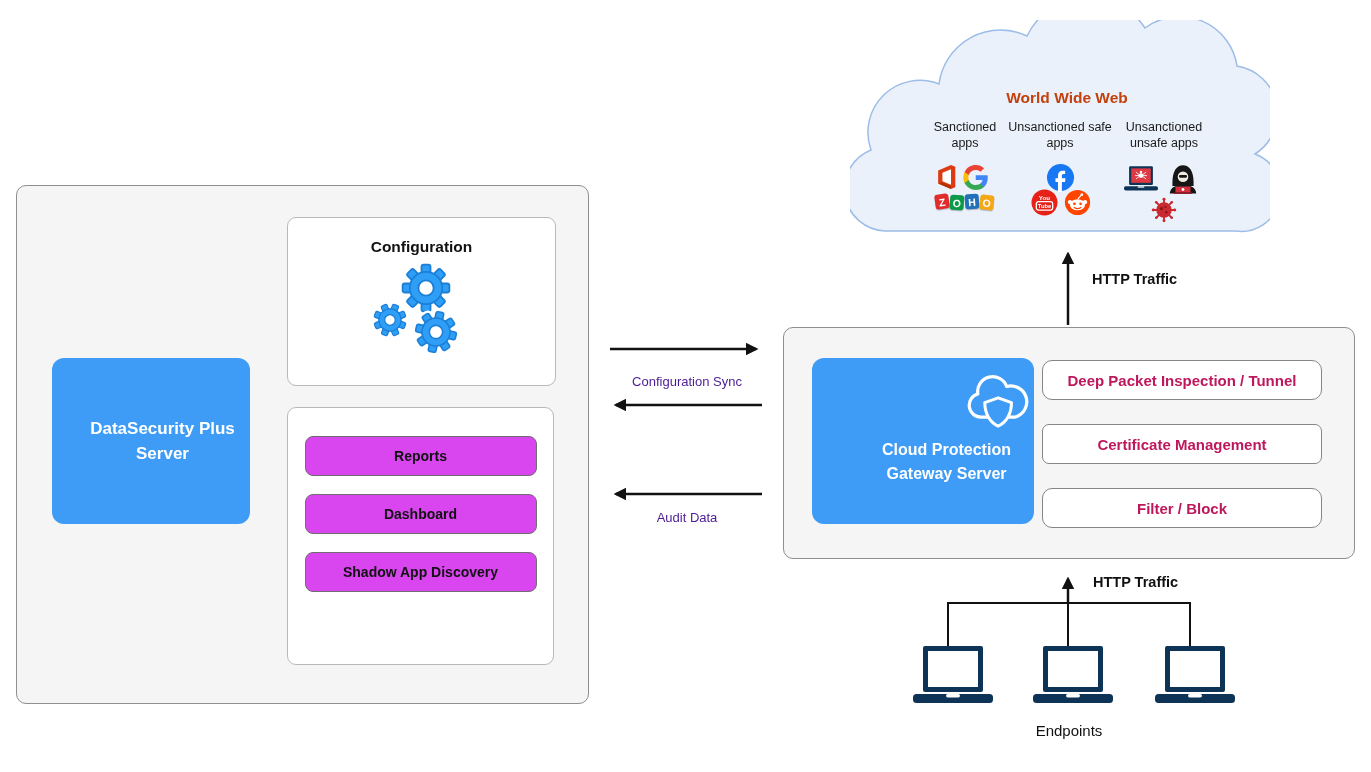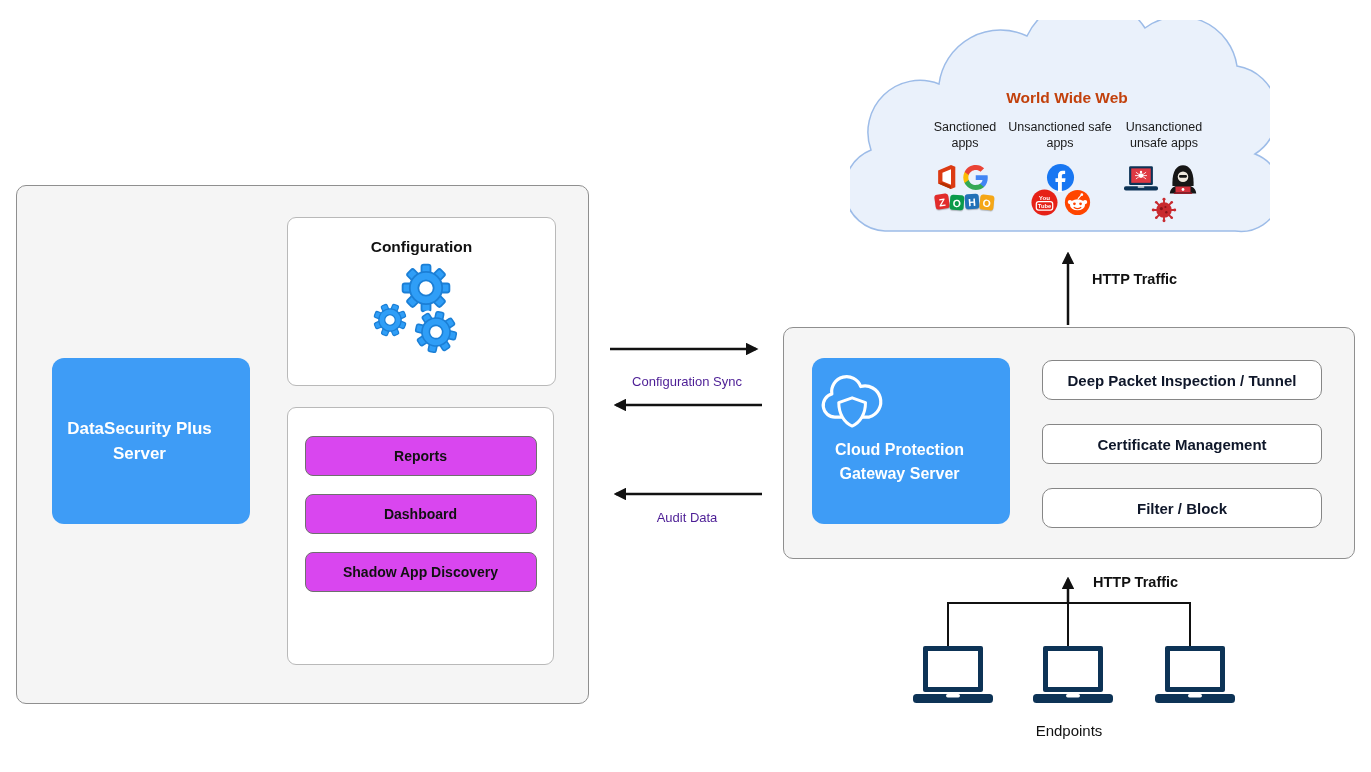--- a/index.html
+++ b/index.html
@@ -4,27 +4,27 @@
 <style>
   html,body{margin:0;padding:0;background:#fff;}
   .canvas{position:relative;width:1371px;height:772px;background:#ffffff;
           font-family:"Liberation Sans",sans-serif;overflow:hidden;}
   .abs{position:absolute;}
   svg{display:block;}
   
   .panel{position:absolute;background:#F5F5F5;border:1.5px solid #8F8F8F;border-radius:10px;}
   .whitebox{position:absolute;background:#fff;border:1px solid #B9B9B9;border-radius:9px;}
   .bluebox{position:absolute;background:#3E9CF6;border-radius:12px;color:#fff;font-weight:bold;
-           display:flex;flex-direction:column;align-items:flex-start;justify-content:center;text-align:center;}
+           display:flex;flex-direction:column;align-items:flex-end;justify-content:center;text-align:center;}
   .bluebox .lbl{line-height:1.5;}
   
   .modbtn{width:230px;height:38px;background:#d946ef;border:1px solid #6F6F6F;border-radius:8px;
           display:flex;align-items:center;justify-content:center;font-weight:bold;font-size:14px;color:#111;}
   .featbtn{position:absolute;width:278px;height:38px;background:#fff;border:1px solid #868686;border-radius:10px;
-           display:flex;align-items:center;justify-content:center;font-weight:bold;font-size:15px;color:#0f172a;}
+           display:flex;align-items:center;justify-content:center;font-weight:bold;font-size:15px;color:#be185d;}
   .linklbl{position:absolute;font-size:13px;color:#4c1d95;text-align:center;}
   .httplbl{position:absolute;font-size:14.5px;font-weight:bold;color:#111;}
   .cloudtitle{position:absolute;font-size:15.5px;font-weight:bold;color:#c2410c;text-align:center;}
   .collbl{position:absolute;font-size:12.5px;color:#1a1a1a;text-align:center;line-height:1.3;}
   .endlbl{position:absolute;font-size:15px;font-weight:normal;color:#111;text-align:center;}
   .cfgtitle{font-size:15.5px;font-weight:bold;color:#111;text-align:center;margin-top:20px;}
   .iconrow{position:absolute;display:flex;align-items:center;}
   
   .zoho{position:absolute;display:flex;}
   .zoho span{width:14px;height:15px;border-radius:3px;color:#fff;font-weight:bold;font-size:10.5px;
@@ -103,21 +103,21 @@
     <div class="modbtn">Reports</div>
     <div class="modbtn">Dashboard</div>
     <div class="modbtn">Shadow App Discovery</div>
   </div>
 
   <div class="linklbl" style="left:612px;top:374px;width:150px;">Configuration Sync</div>
   <div class="linklbl" style="left:612px;top:510px;width:150px;">Audit Data</div>
 
   <div class="panel" style="left:783px;top:327px;width:570px;height:230px;"></div>
 
-  <div class="bluebox" style="left:812px;top:358px;width:198px;height:166px;font-size:16px;justify-content:flex-start;">
+  <div class="bluebox" style="left:812px;top:358px;width:198px;height:166px;font-size:16px;justify-content:flex-start;padding-left:24px;">
     <svg width="76" height="62" viewBox="0 0 64 58" style="margin-top:12px;">
       <path d="M50 44 H18 a11 11 0 0 1 -3 -21.6 A14 14 0 0 1 42 15.5 A11.5 11.5 0 0 1 50 44 Z" fill="none" stroke="#fff" stroke-width="3" stroke-linejoin="round"></path>
       <path d="M34 26 L46.5 30.5 C46.5 41 41.5 49.5 34 52.5 C26.5 49.5 21.5 41 21.5 30.5 Z" fill="#3E9CF6" stroke="#fff" stroke-width="2.8" stroke-linejoin="round"></path>
     </svg>
     <div class="lbl" style="width:175px;margin-top:6px;">Cloud Protection Gateway Server</div>
   </div>
 
   <div class="featbtn" style="left:1042px;top:360px;">Deep Packet Inspection / Tunnel</div>
   <div class="featbtn" style="left:1042px;top:424px;border-radius:7px;">Certificate Management</div>
   <div class="featbtn" style="left:1042px;top:488px;">Filter / Block</div>

